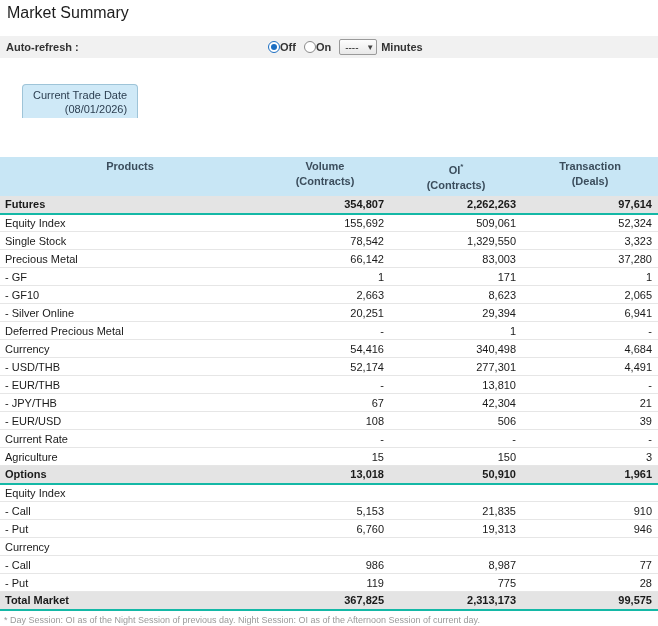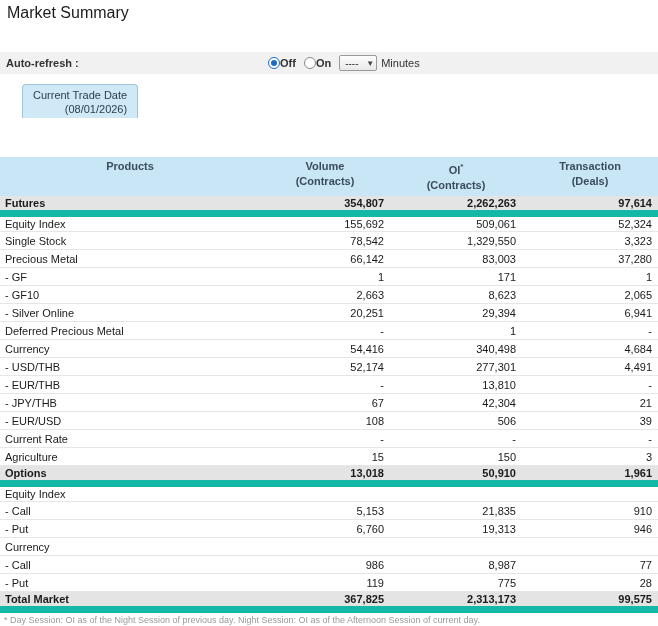--- a/index.html
+++ b/index.html
@@ -12,21 +12,21 @@
   }
   .page { position: relative; width: 658px; height: 626px; }
 
   .page-title {
     position: absolute; top: 4px; left: 7px;
     font-size: 16px; color: #1c1c1c; letter-spacing: 0;
   }
 
   
   .refresh-bar {
-    position: absolute; top: 52px; left: 0; width: 658px; height: 22px;
+    position: absolute; top: 36px; left: 0; width: 658px; height: 22px;
     background: #f1f1f1;
     display: flex; align-items: center;
     font-size: 11px;
   }
   .refresh-label { font-weight: bold; color: #333; padding-left: 6px; }
   .refresh-controls {
     position: absolute; left: 268px; top: 0; height: 22px;
     display: flex; align-items: center; gap: 0;
   }
   .radio {
@@ -41,21 +41,21 @@
     background: #1b6ec2; display: block;
   }
   .radio-text { font-weight: bold; color: #333; margin-right: 8px; }
   .fake-select {
     display: inline-flex; align-items: center;
     border: 1px solid #9a9a9a; background: linear-gradient(#fdfdfd, #e8e8e8);
     height: 16px; padding: 0 2px 0 5px; font-size: 10px; color: #333;
     border-radius: 2px; cursor: pointer; min-width: 38px; justify-content: space-between;
   }
   .fake-select .arrow { font-size: 8px; color: #444; margin-left: 4px; }
-  .minutes-text { font-weight: normal; color: #333; margin-left: 4px; }
+  .minutes-text { font-weight: bold; color: #333; margin-left: 4px; }
 
   
   .tab {
     position: absolute; top: 84px; left: 22px;
     background: #cfe9f7;
     border: 1px solid #9ec4d8; border-bottom: none;
     border-radius: 4px 4px 0 0;
     padding: 3px 10px 2px 10px;
     text-align: right;
     font-size: 11px; font-weight: normal; color: #2c3e50;
@@ -87,21 +87,21 @@
   .market-table sup { font-size: 8px; }
 
   .market-table tbody td {
     height: 18px; line-height: 12px;
     border-bottom: 1px solid #e6e6e6;
     white-space: nowrap; overflow: hidden;
   }
   .market-table tbody td.prod { text-align: left; padding-left: 5px; color: #1a1a1a; }
   .market-table tbody td.num  { text-align: right; padding-right: 6px; color: #1a1a1a; }
   .market-table tbody tr.summary td {
-    background: #e4e4e4; font-weight: bold; border-bottom: 7px solid #14b8a6;
+    background: #e4e4e4; font-weight: bold; border-bottom: 2px solid #14b8a6;
   }
 
   .footnote {
     position: absolute; top: 615px; left: 4px;
     font-size: 9px; color: #9a9a9a; letter-spacing: 0;
   }
 </style>
 </head>
 <body>
 

